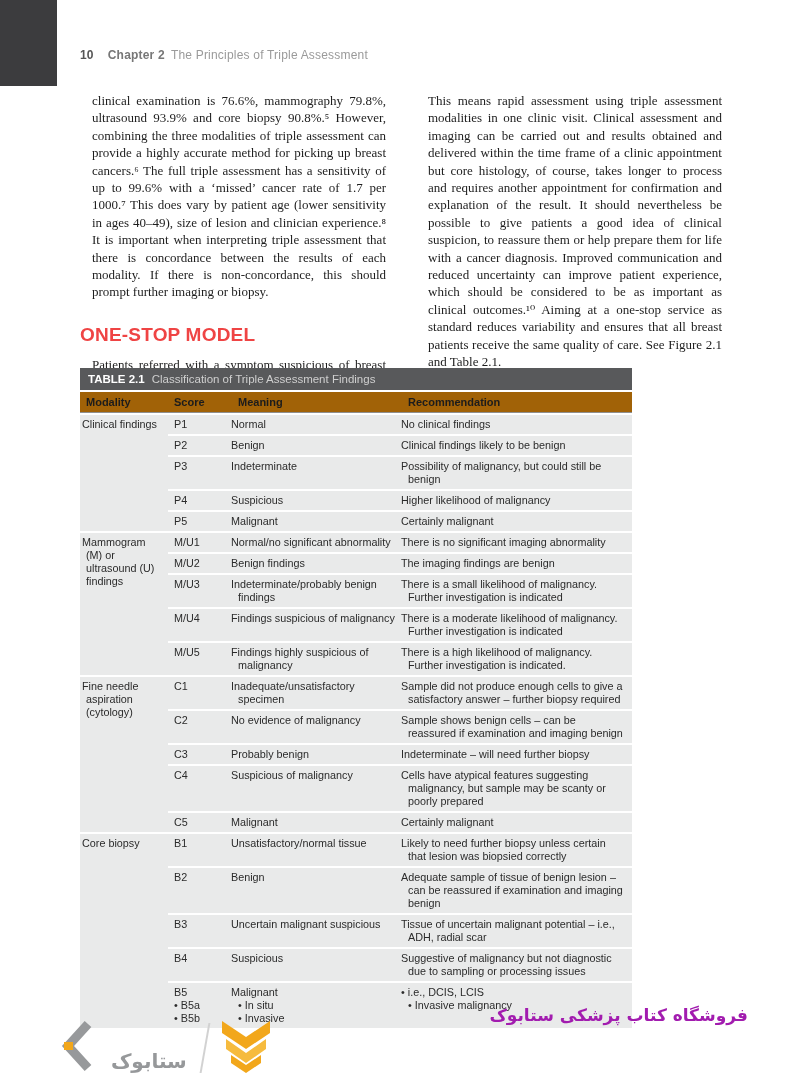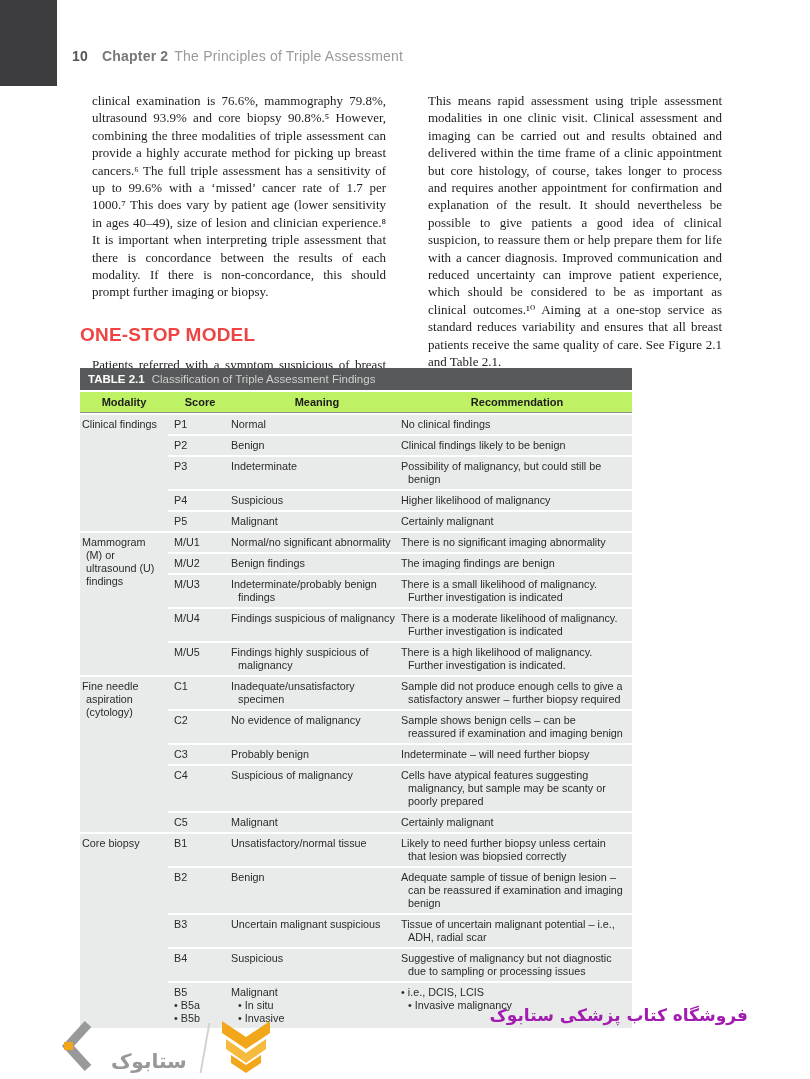--- a/index.html
+++ b/index.html
@@ -2,40 +2,40 @@
 <html><head>
 <meta charset="utf-8">
 <style>
   html,body{margin:0;padding:0;}
   body{
     width:810px;height:1079px;position:relative;background:#ffffff;
     font-family:"Liberation Serif","DejaVu Serif",serif;overflow:hidden;color:#222;
   }
   .corner-block{position:absolute;left:0;top:0;width:57px;height:86px;background:#3c3c3e;}
   .page-header{
-    position:absolute;left:72px;top:48px;font-family:"Liberation Sans","DejaVu Sans",sans-serif;
-    font-size:14px;color:#9a9a9a;letter-spacing:.2px;
+    position:absolute;left:80px;top:48px;font-family:"Liberation Sans","DejaVu Sans",sans-serif;
+    font-size:12px;color:#9a9a9a;letter-spacing:.2px;
   }
   .page-header .pagenum{font-weight:bold;color:#555;margin-right:14px;}
   .page-header .chapter{font-weight:bold;color:#777;margin-right:6px;}
   .columns{position:absolute;left:80px;top:80px;width:654px;display:flex;gap:18px;}
   .col{width:318px;font-size:13px;line-height:17.4px;text-align:justify;color:#1d1d1d;}
   .col p{margin:12px;}
   .section-heading{
     font-family:"Liberation Sans","DejaVu Sans",sans-serif;font-weight:bold;font-size:19px;
     color:#ef4444;margin:25px 0 13px 0;letter-spacing:.2px;
   }
   
   .table-wrap{position:absolute;left:80px;top:368px;width:552px;font-family:"Liberation Sans","DejaVu Sans",sans-serif;}
   .table-titlebar{background:#58595b;color:#fff;font-size:11.5px;padding:5px 8px;}
   .table-titlebar .tlabel{font-weight:bold;}
   .table-titlebar .tcaption{color:#cfcfcf;margin-left:7px;}
   table.assessment{width:100%;border-collapse:separate;border-spacing:0 2px;font-size:10.8px;color:#2b2b2b;}
   table.assessment thead th{
-    background:#bef264;text-align:center;font-size:11px;font-weight:bold;color:#1c1c1c;
+    background:#a16207;text-align:left;font-size:11px;font-weight:bold;color:#1c1c1c;
     padding:4px 6px;border-bottom:1px solid #8f8f8f;
   }
   table.assessment tbody td{
     background:#e9eaea;padding:3px 6px;vertical-align:top;line-height:13px;white-space:pre-line;
   }
   td.modality-cell{width:76px;padding-left:10px;text-indent:-4px;}
   td.score-cell{width:52px;}
   td.meaning-cell{width:158px;padding-left:13px;text-indent:-7px;}
   td.recommendation-cell{padding-left:13px;text-indent:-7px;}
   

